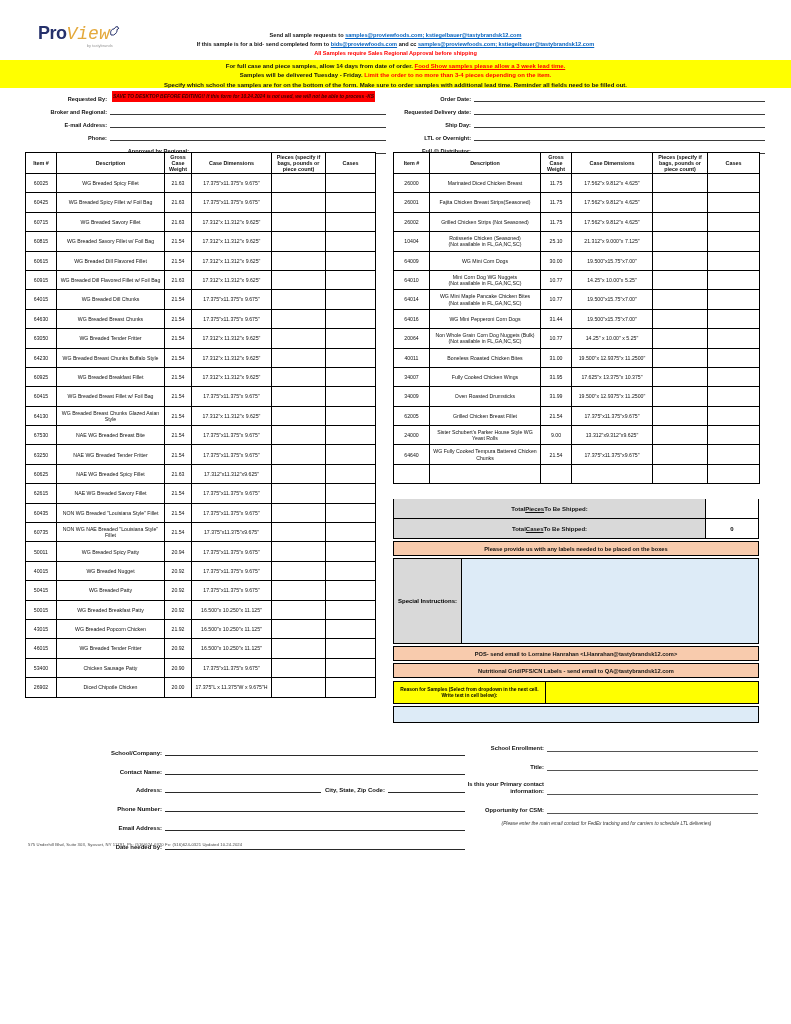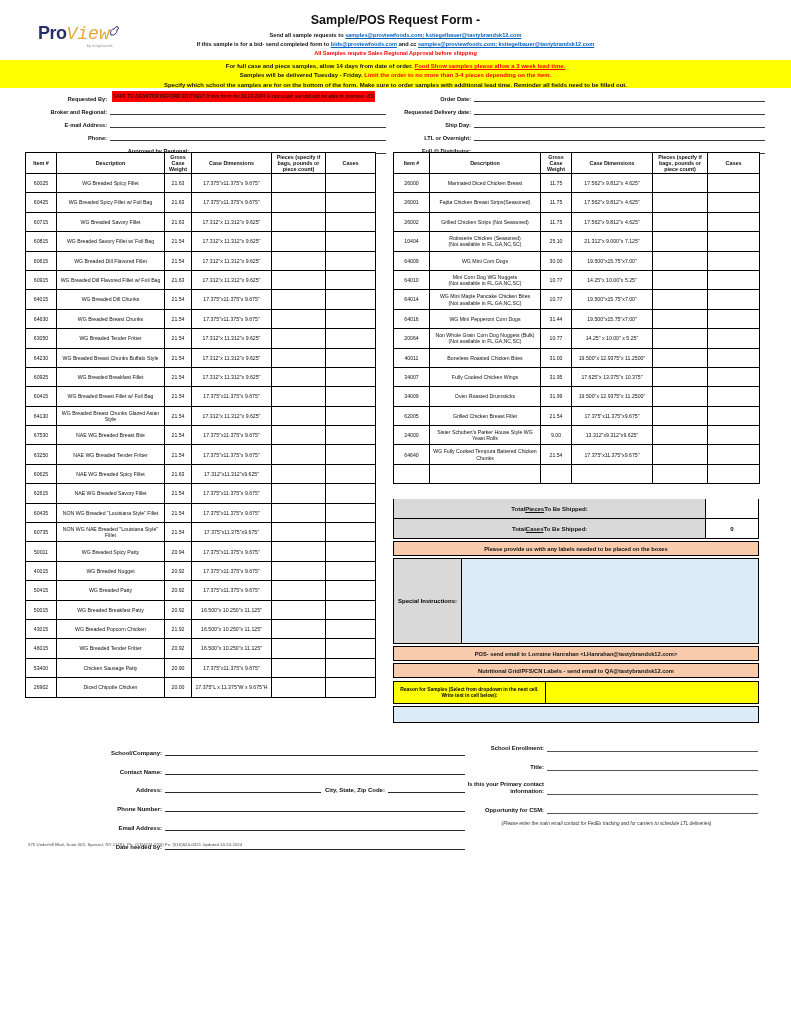--- a/index.html
+++ b/index.html
@@ -85,21 +85,20 @@
 
 <div class="page">
 
   <div class="logo">
     <span class="logo-pro">Pro</span><span class="logo-view">View</span><span class="logo-bird"><svg width="13" height="13" viewBox="0 0 13 13">
           <path d="M3 11 C2 8 3 5 6 5 C7 3 9 2 10 3 C9.5 3.5 10 4 11 4 C10.5 5 9.5 5.5 9 5.5 C9.5 7.5 8 10 5.5 11 Z" fill="none" stroke="#26316b" stroke-width="1"></path>
         </svg></span>
     <div class="logo-tag">by tastybrands</div>
   </div>
 
-  <div class="title">Sample/POS Request Form -</div>
   <div class="hdr-lines">
     <div><span>Send all sample requests to </span><span class="lnk">samples@proviewfoods.com; kstiegelbauer@tastybrandsk12.com</span></div>
     <div><span>If this sample is for a bid- send completed form to </span><span class="lnk">bids@proviewfoods.com</span><span> and cc </span><span class="lnk">samples@proviewfoods.com; kstiegelbauer@tastybrandsk12.com</span></div>
     <div class="red">All Samples require Sales Regional Approval before shipping</div>
   </div>
 
   <div class="banner">
     <div><span>For full case and piece samples, allow 14 days from date of order.      </span><span class="red u">Food Show samples please allow a 3 week lead time.</span></div>
     <div><span>Samples will be delivered Tuesday - Friday. </span><span class="red">Limit the order to no more than 3-4 pieces depending on the item.</span></div>
     <div>Specify which school the samples are for on the bottom of the form. Make sure to order samples with additional lead time. Reminder all fields need to be filled out.</div>

